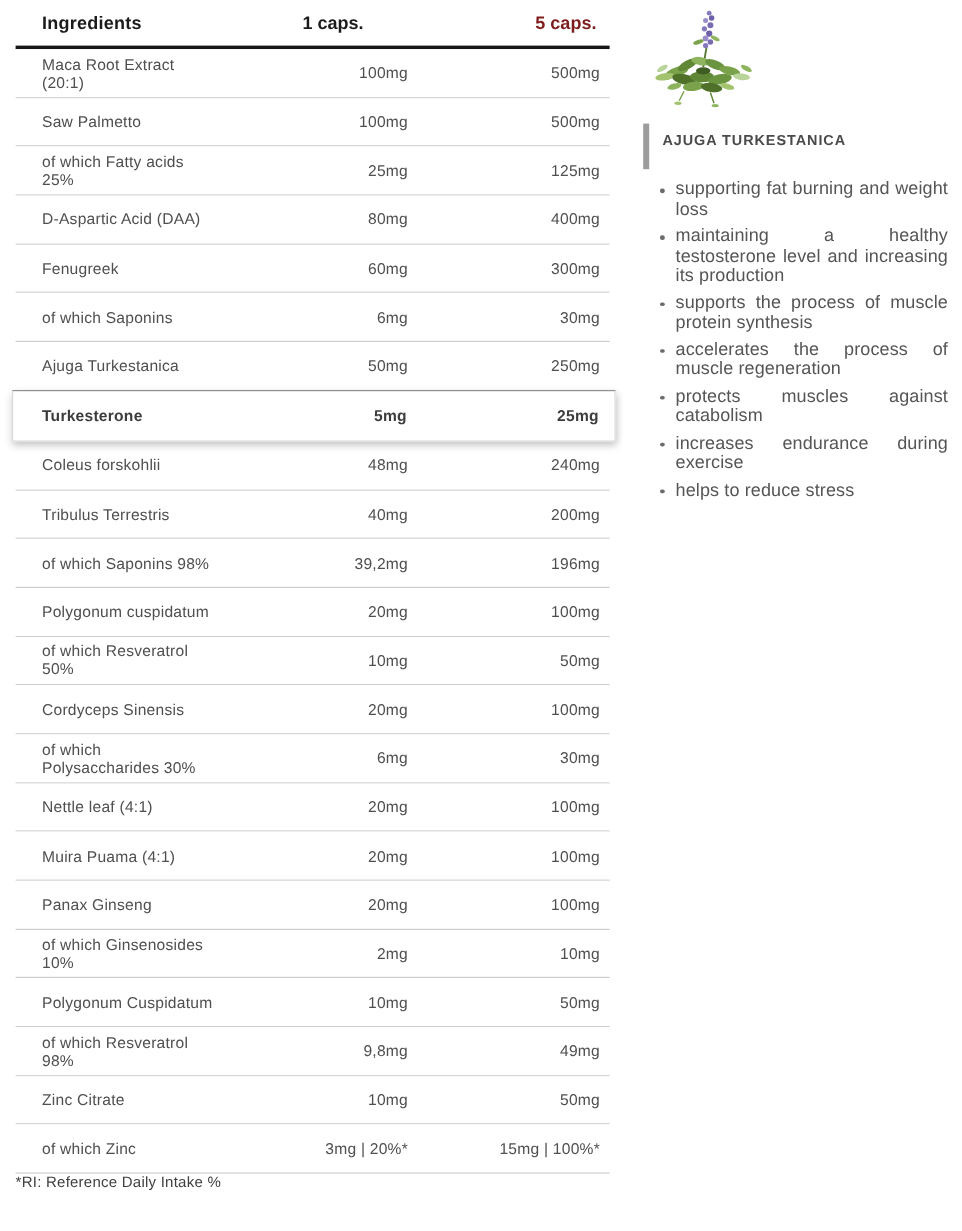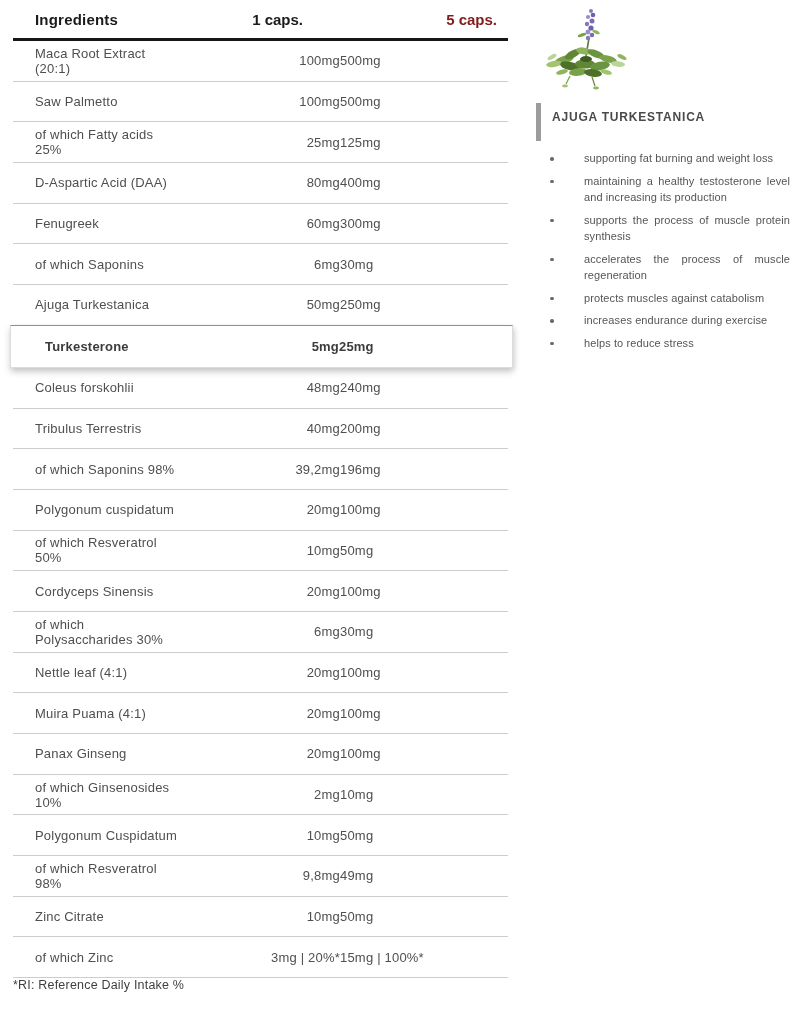--- a/index.html
+++ b/index.html
@@ -13,44 +13,44 @@
            height:41px; border-bottom:3px solid #161616; }
   .thead .h0 { padding-left:22px; font-size:15px; font-weight:bold; color:#1b1b1b; letter-spacing:.2px; }
   .thead .h1 { text-align:right; padding-right:37px; font-size:15px; font-weight:bold; color:#1b1b1b; }
   .thead .h2 { text-align:right; padding-right:11px; font-size:15px; font-weight:bold; color:#7f1d1d; }
 
   .row { display:grid; grid-template-columns:1fr 159px 168px; align-items:center;
          height:40.7px; border-bottom:1px solid #cdcdcd; font-size:13px; color:#4f4f4f;
          letter-spacing:.2px; background:#fff; }
   .row .c0 { padding-left:22px; }
   .row .c1 { text-align:right; }
-  .row .c2 { padding-right:8px; }
+  .row .c2 { text-align:right; padding-right:8px; }
 
   .row.highlight { position:relative; z-index:2; height:43px;
          margin:-1px -5px 0 -3px; grid-template-columns:1fr 159px 173px;
          border:1px solid #dcdcdc; border-top-color:#8f8f8f;
          box-shadow:0 4px 7px rgba(0,0,0,.18), 2px 2px 5px rgba(0,0,0,.08);
          font-weight:bold; color:#3c3c3c; }
-  .row.highlight .c0 { padding-left:34px; }
+  .row.highlight .c0 { padding-left:24px; }
   .row.highlight .c2 { padding-right:13px; }
 
   .footnote { padding-left:0; font-size:12.5px; color:#3f3f3f; letter-spacing:.2px; }
 
   
   .sidebar { position:absolute; left:536px; top:0; width:256px; }
   .plant { position:absolute; left:4px; top:2px; }
   .side-head { position:absolute; left:0; top:103px; display:flex; align-items:flex-start; }
   .side-bar-mark { width:5px; height:38px; background:#9c9c9c; flex:0 0 auto; }
   .side-title { margin:7px 0 0 11px; font-size:12px; font-weight:bold; color:#4a4a4a; letter-spacing:.8px; }
   .bullets { position:absolute; left:0; top:150px; width:254px; list-style:none; }
   .bullets li { display:flex; margin-bottom:6px; }
   .dot { flex:0 0 13px; margin-left:14px; }
   .dot::before { content:""; display:block; width:3.5px; height:3.5px; border-radius:50%;
                  background:#6b6b6b; margin-top:7px; }
-  .btext { flex:1; font-size:11px; line-height:16.5px; color:#555; text-align:justify; letter-spacing:.1px;margin-left:21px; }
+  .btext { flex:1; font-size:15px; line-height:16.5px; color:#555; text-align:justify; letter-spacing:.1px; }
 </style>
 </head>
 <body>
 
 <div class="page">
 
   <div class="table">
     <div class="thead">
       <div class="h0">Ingredients</div>
       <div class="h1">1 caps.</div>

